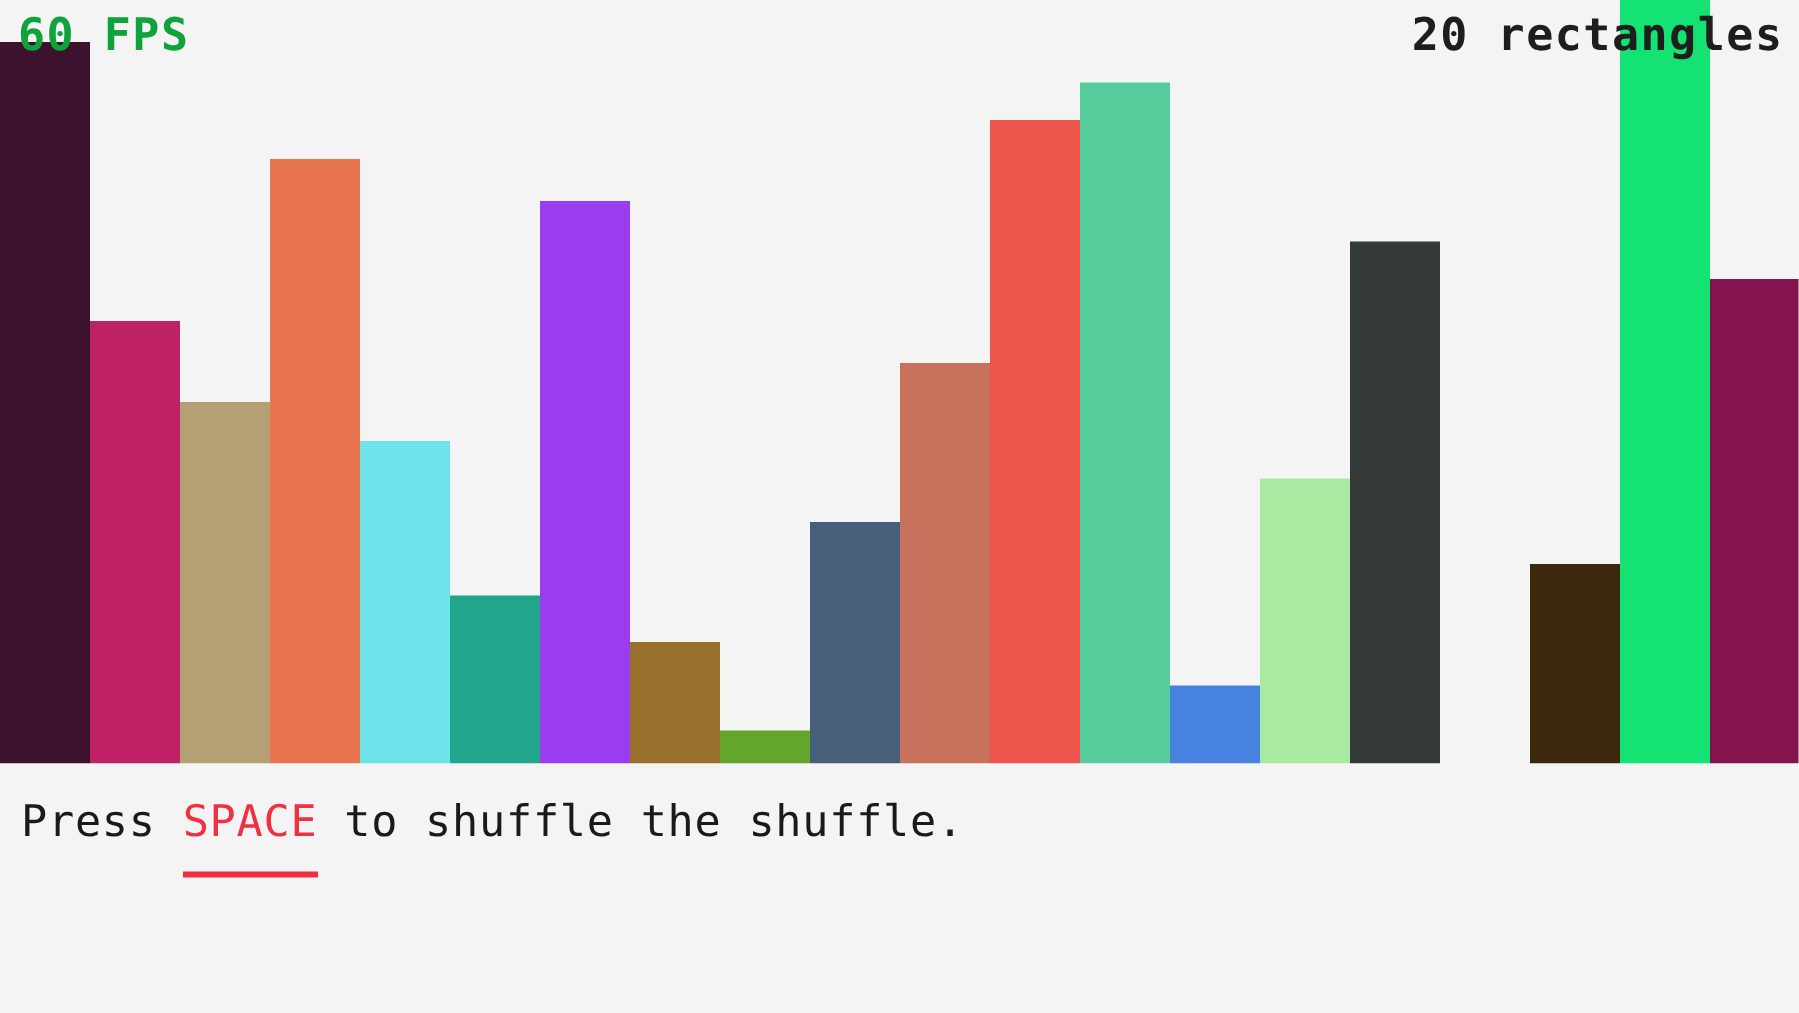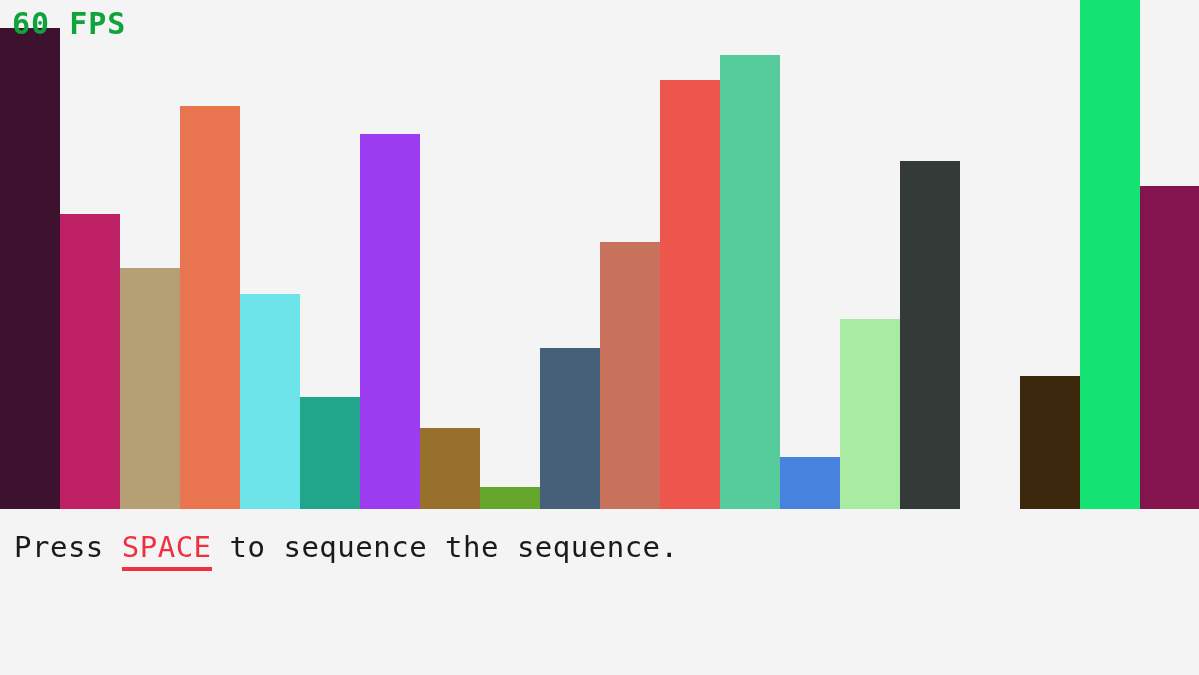--- a/index.html
+++ b/index.html
@@ -73,21 +73,21 @@
   .instruction-line {
     font-size: 29px;
     line-height: 48px;
     color: #1A1A1A;
     letter-spacing: 0.5px;
     white-space: nowrap;
   }
   .key {
     color: #F03040;
     border-bottom: 4px solid #F03040;
-    padding-bottom: 3px;
+    padding-bottom: 17px;
   }
 </style>
 </head>
 <body style="background: rgb(244, 244, 244);">
 
 <div id="app" style="background: rgb(244, 244, 244);">
 
   <div id="chart-area" style="height: 509px;">
       <div class="bar" style="left: 0px; width: 60px; height: 481px; background: rgb(61, 18, 46);"></div>
       <div class="bar" style="left: 60px; width: 60px; height: 295px; background: rgb(191, 33, 103);"></div>
@@ -105,18 +105,19 @@
       <div class="bar" style="left: 780px; width: 60px; height: 52px; background: rgb(70, 130, 222);"></div>
       <div class="bar" style="left: 840px; width: 60px; height: 190px; background: rgb(169, 235, 163);"></div>
       <div class="bar" style="left: 900px; width: 60px; height: 348px; background: rgb(52, 58, 56);"></div>
       <div class="bar" style="left: 960px; width: 60px; height: 0px; background: rgb(244, 244, 244);"></div>
       <div class="bar" style="left: 1020px; width: 60px; height: 133px; background: rgb(60, 40, 12);"></div>
       <div class="bar" style="left: 1080px; width: 60px; height: 509px; background: rgb(20, 226, 114);"></div>
       <div class="bar" style="left: 1140px; width: 60px; height: 323px; background: rgb(132, 20, 78);"></div>
     </div>
 
   <div id="fps-counter" style="color: rgb(15, 163, 60);">60 FPS</div>
+  <div id="rect-count" style="color: rgb(30, 30, 30);">20 rectangles</div>
 
   <div id="instructions">
-      <div class="instruction-line"><span>Press </span><span class="key" style="color: rgb(240, 48, 64); border-bottom-color: rgb(240, 48, 64);">SPACE</span><span> to sequence the sequence.</span></div>
+      <div class="instruction-line"><span>Press </span><span class="key" style="color: rgb(240, 48, 64); border-bottom-color: rgb(240, 48, 64);">SPACE</span><span> to shuffle the shuffle.</span></div>
     </div>
 
 </div>
 
 </body></html>

